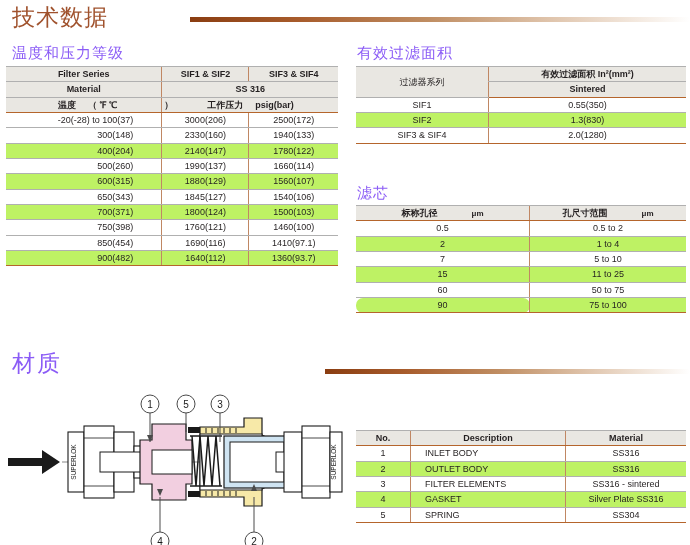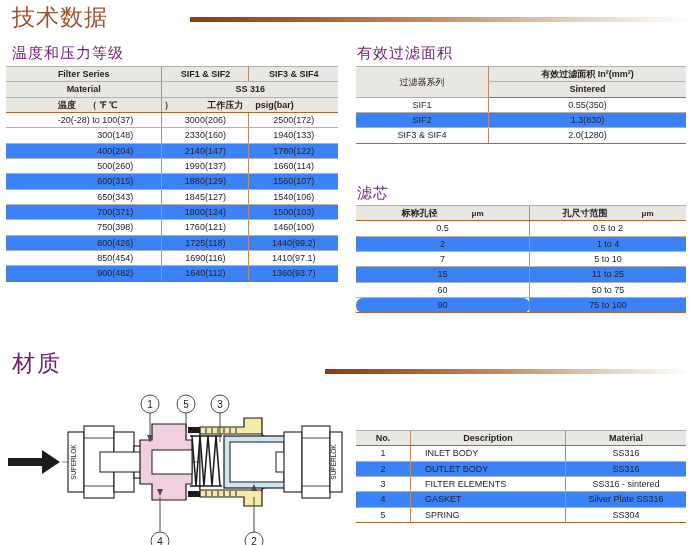--- a/index.html
+++ b/index.html
@@ -33,21 +33,21 @@
     background: linear-gradient(to right, #8a3d11 0%, #a85c2c 22%, #c08e63 48%, #ddc0a6 70%, #f2e6db 88%, #ffffff 100%);
   }
   .accent-top { left: 190px; top: 17px; width: 500px; }
   .accent-mid { left: 325px; top: 369px; width: 365px; }
 
   .section-title {
     position: absolute;
     font-family: "Liberation Serif", serif;
     font-size: 15px;
     letter-spacing: 1px;
-    color: #701a75;
+    color: #8b5cf6;
     white-space: nowrap;
   }
   .section-title.big {
     font-size: 23px;
     letter-spacing: 2px;
   }
 
   
   .dtable {
     position: absolute;
@@ -63,21 +63,21 @@
     font-weight: normal;
     line-height: 1.15;
     white-space: nowrap;
   }
   .dtable th {
     font-weight: bold;
     background: #e9e7e2;
   }
   .dtable .vline { border-left: 1px solid #c08763; }
   .dtable .hdr-rule td, .dtable .hdr-rule th { border-bottom: 1px solid #b5652c; }
-  .dtable tr.alt td { background: #3b82f6; }
+  .dtable tr.alt td { background: #bef264; }
   .dtable tr.plain td { background: #ffffff; }
   .dtable tr.last td { border-bottom: 1px solid #b5652c; }
   .dtable .ralign { text-align: right; padding-right: 28px; }
   .dtable .lalign { text-align: left; padding-left: 14px; }
   .mu { font-size: 8px; }
   .sp-l { display: inline-block; width: 34px; }
   .sp-s { display: inline-block; width: 12px; }
 
   
   .diagram {
@@ -145,25 +145,20 @@
       </tr>
       <tr class="alt">
         <td class=" ralign" style="width: 128px;">700(371)</td>
         <td class="vline" style="width: 100px;">1800(124)</td>
         <td class="vline" style="width: 104px;">1500(103)</td>
       </tr>
       <tr class="plain">
         <td class=" ralign" style="width: 128px;">750(398)</td>
         <td class="vline" style="width: 100px;">1760(121)</td>
         <td class="vline" style="width: 104px;">1460(100)</td>
-      </tr>
-      <tr class="alt">
-        <td class=" ralign" style="width: 128px;">800(426)</td>
-        <td class="vline" style="width: 100px;">1725(118)</td>
-        <td class="vline" style="width: 104px;">1440(99.2)</td>
       </tr>
       <tr class="plain">
         <td class=" ralign" style="width: 128px;">850(454)</td>
         <td class="vline" style="width: 100px;">1690(116)</td>
         <td class="vline" style="width: 104px;">1410(97.1)</td>
       </tr>
       <tr class="alt last">
         <td class=" ralign" style="width: 128px;">900(482)</td>
         <td class="vline" style="width: 100px;">1640(112)</td>
         <td class="vline" style="width: 104px;">1360(93.7)</td>

